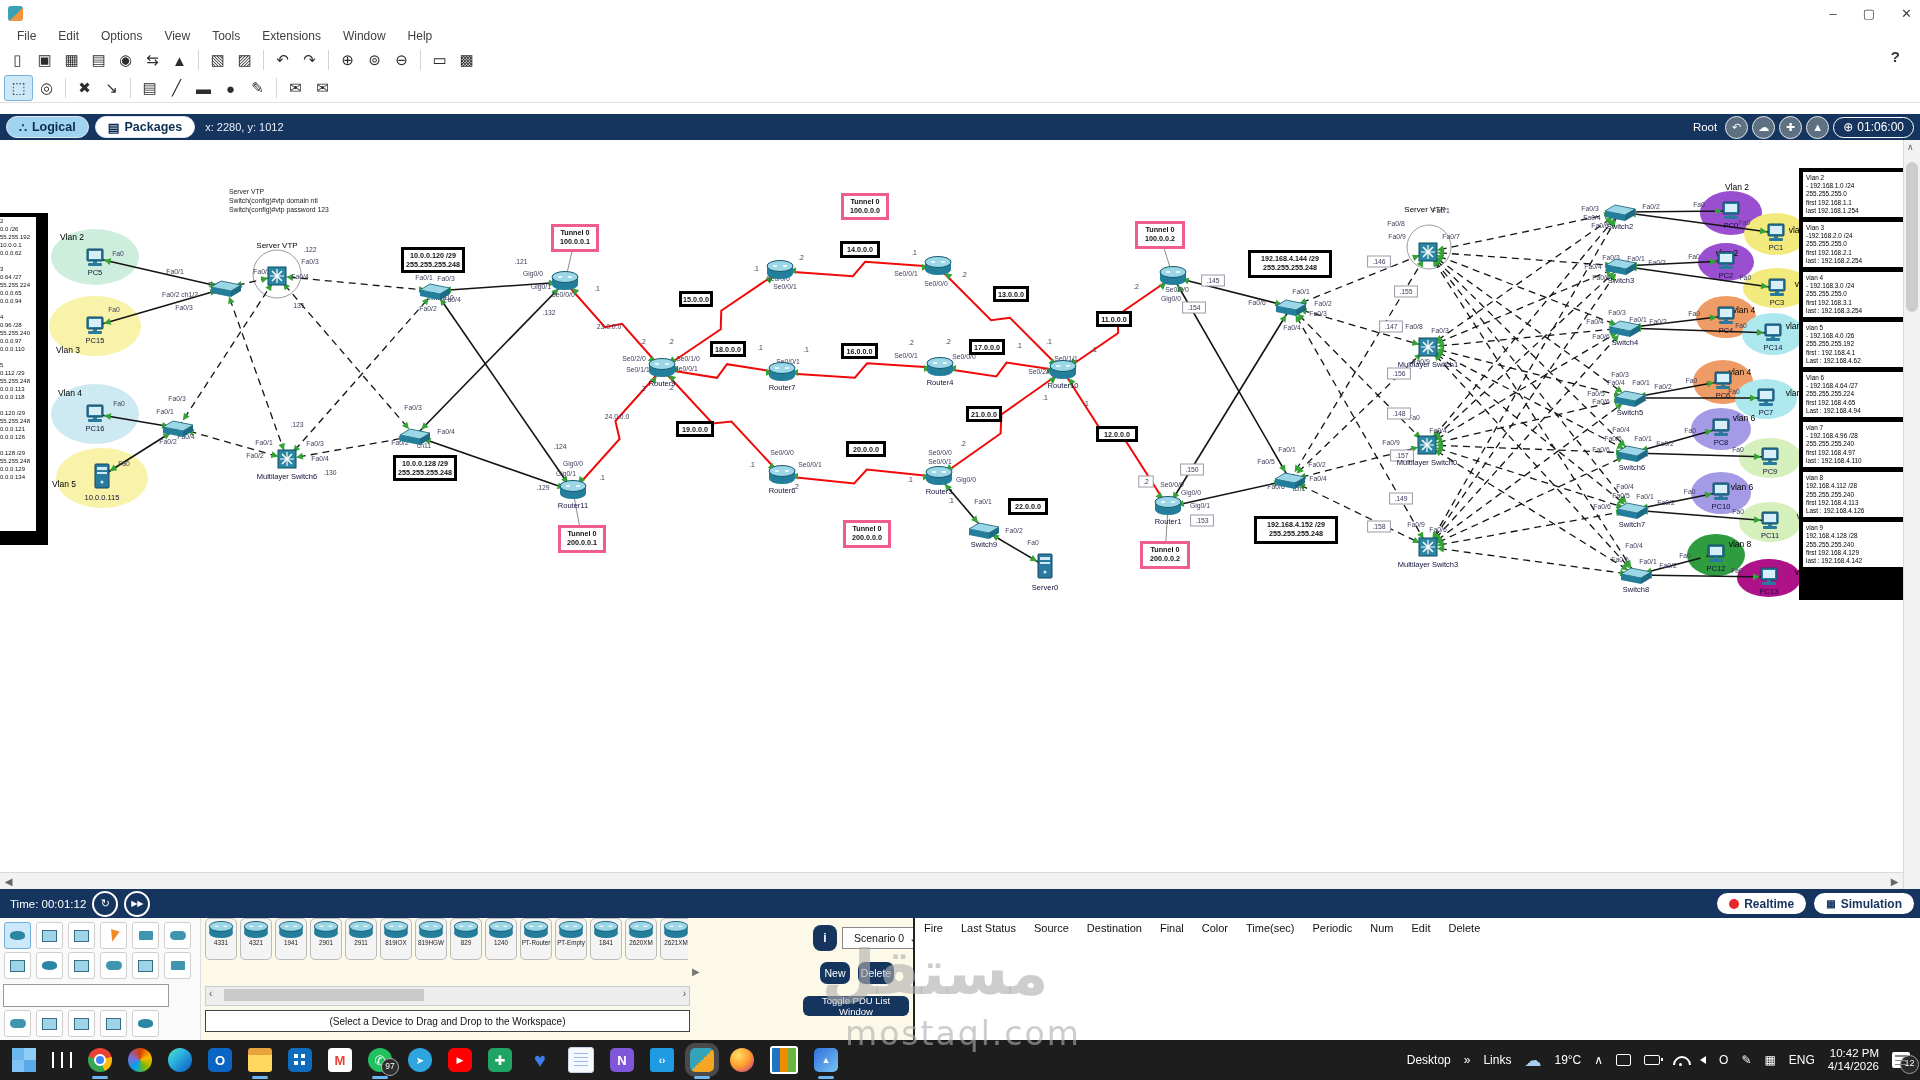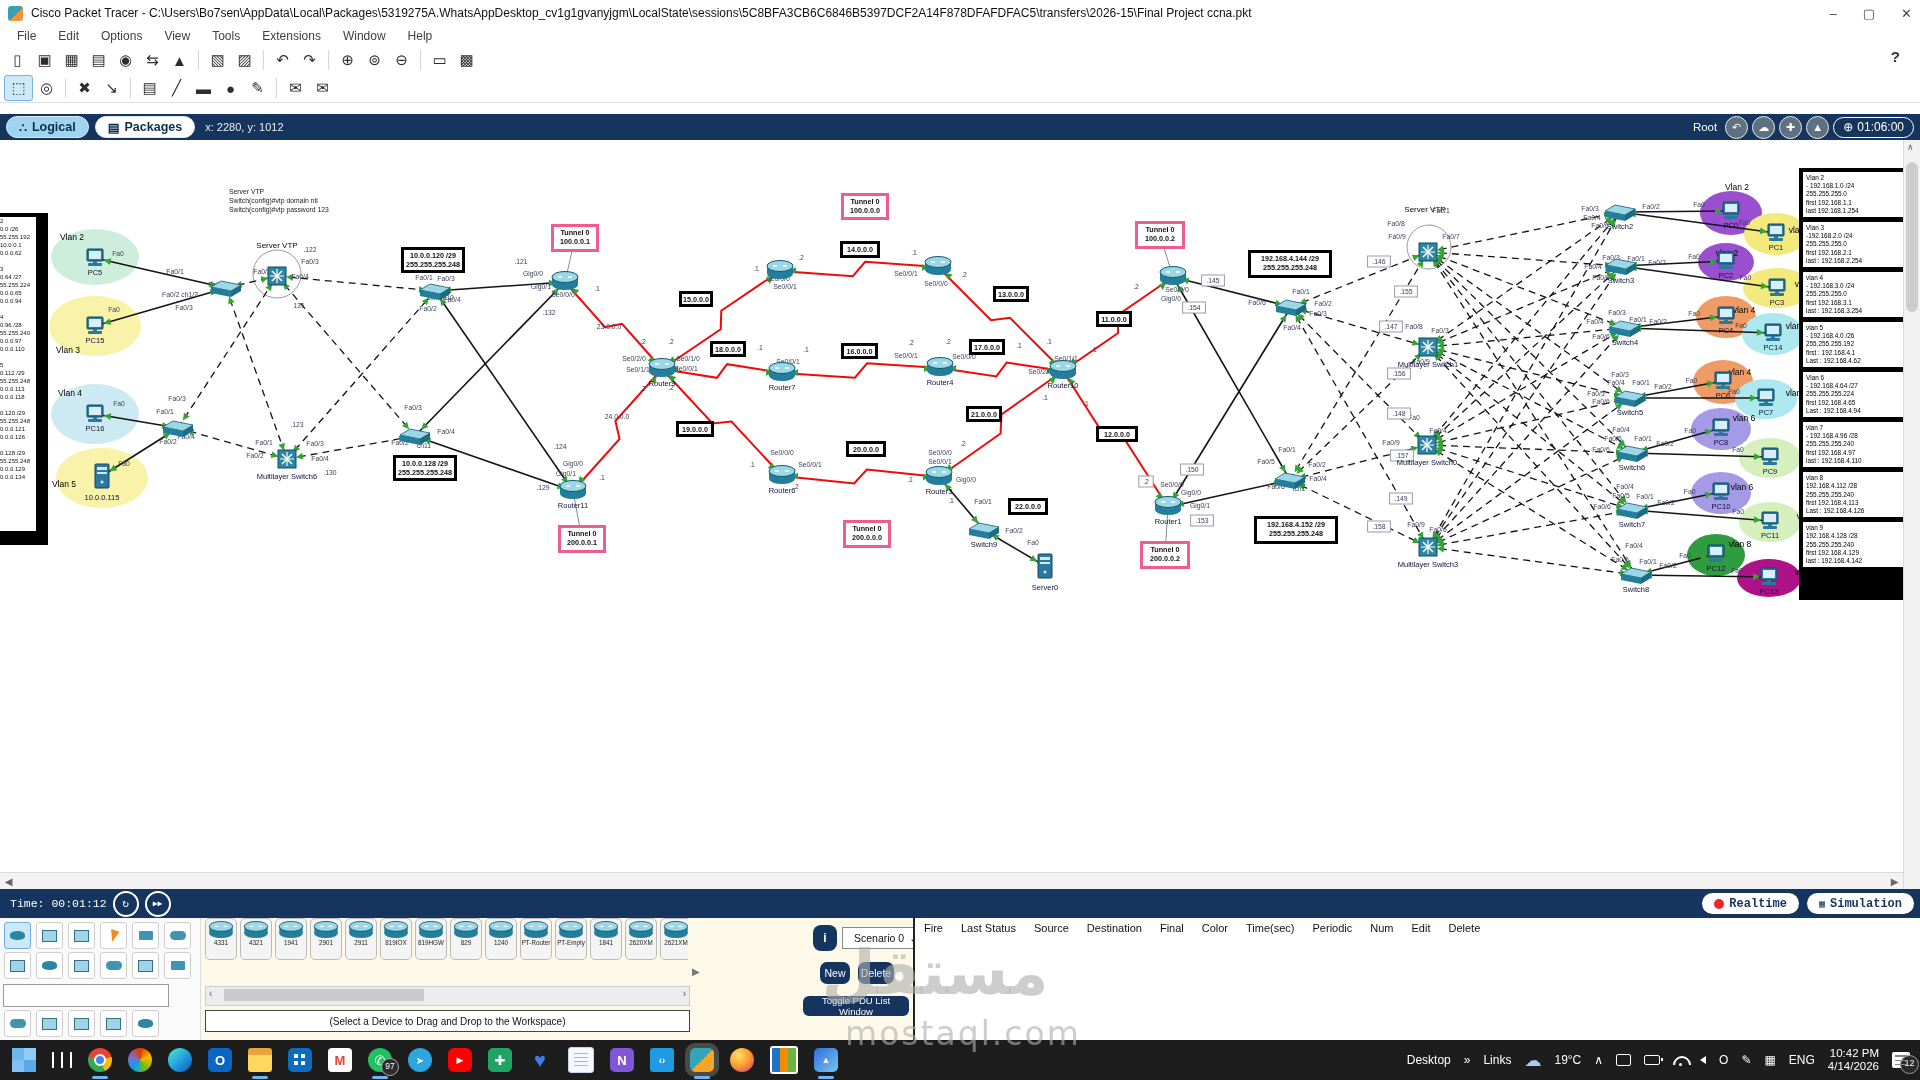--- a/index.html
+++ b/index.html
@@ -55,21 +55,21 @@
   #noteR{left:1799px;top:168px;width:100px;height:424px;padding:4px;}
   #noteR .sec{background:#fff;margin-bottom:5px;padding:2px 3px;font-size:6.4px;line-height:8.2px;}
   .hscroll{position:absolute;left:0;top:872px;width:1903px;height:17px;background:#f2f2f2;
            border-top:1px solid #d9d9d9;z-index:4;font-size:10px;color:#666;}
   .hscroll .ar{position:absolute;top:1px;width:15px;height:15px;display:flex;align-items:center;justify-content:center;}
   .vscroll{position:absolute;left:1903px;top:140px;width:17px;height:749px;background:#f2f2f2;
            border-left:1px solid #d9d9d9;z-index:4;font-size:9px;color:#666;}
   .vthumb{position:absolute;left:2px;top:22px;width:12px;height:150px;background:#cdcdcd;border-radius:6px;}
   
   .timebar{position:absolute;left:0;top:889px;width:1920px;height:29px;background:#16355e;z-index:20;
-           display:flex;align-items:center;color:#fff;font-family:Liberation Mono, monospace;}
+           display:flex;align-items:center;color:#fff;}
   .timetext{font-size:11.5px;margin-left:10px;}
   .rbtn{width:22px;height:22px;border-radius:50%;border:2px solid #fff;margin-left:6px;color:#fff;
         font-size:11px;display:flex;align-items:center;justify-content:center;background:transparent;}
   .modepills{position:absolute;right:6px;display:flex;gap:8px;}
   .pill{background:#fff;color:#16355e;font-weight:bold;font-size:12px;border-radius:12px;
         height:21px;display:flex;align-items:center;gap:5px;padding:0 12px;}
   .reddot{width:10px;height:10px;border-radius:50%;background:#e8262d;}
   .simic{color:#16355e;font-size:10px;}
   
   #bottom{position:absolute;left:0;top:918px;width:1920px;height:122px;background:#fdf9e8;z-index:10;}
@@ -168,21 +168,20 @@
           border:1px solid #999;color:#fff;font-size:9px;line-height:15px;text-align:center;}
   .cloudw{color:#a8cdf5;font-size:17px;}
 </style>
 </head>
 <body>
 
 <div id="stage">
 
   <div class="titlebar">
     <span class="pt-logo"></span>
-    <span class="title-text">Cisco Packet Tracer - C:\Users\Bo7sen\AppData\Local\Packages\5319275A.WhatsAppDesktop_cv1g1gvanyjgm\LocalState\sessions\5C8BFA3CB6C6846B5397DCF2A14F878DFAFDFAC5\transfers\2026-15\Final Project ccna.pkt</span>
     <span class="win-ctrls">
       <span>–</span>
       <span>▢</span>
       <span>✕</span>
     </span>
   </div>
 
   <div class="menubar" id="menubar">
       <span class="mi">File</span>
       <span class="mi">Edit</span>

